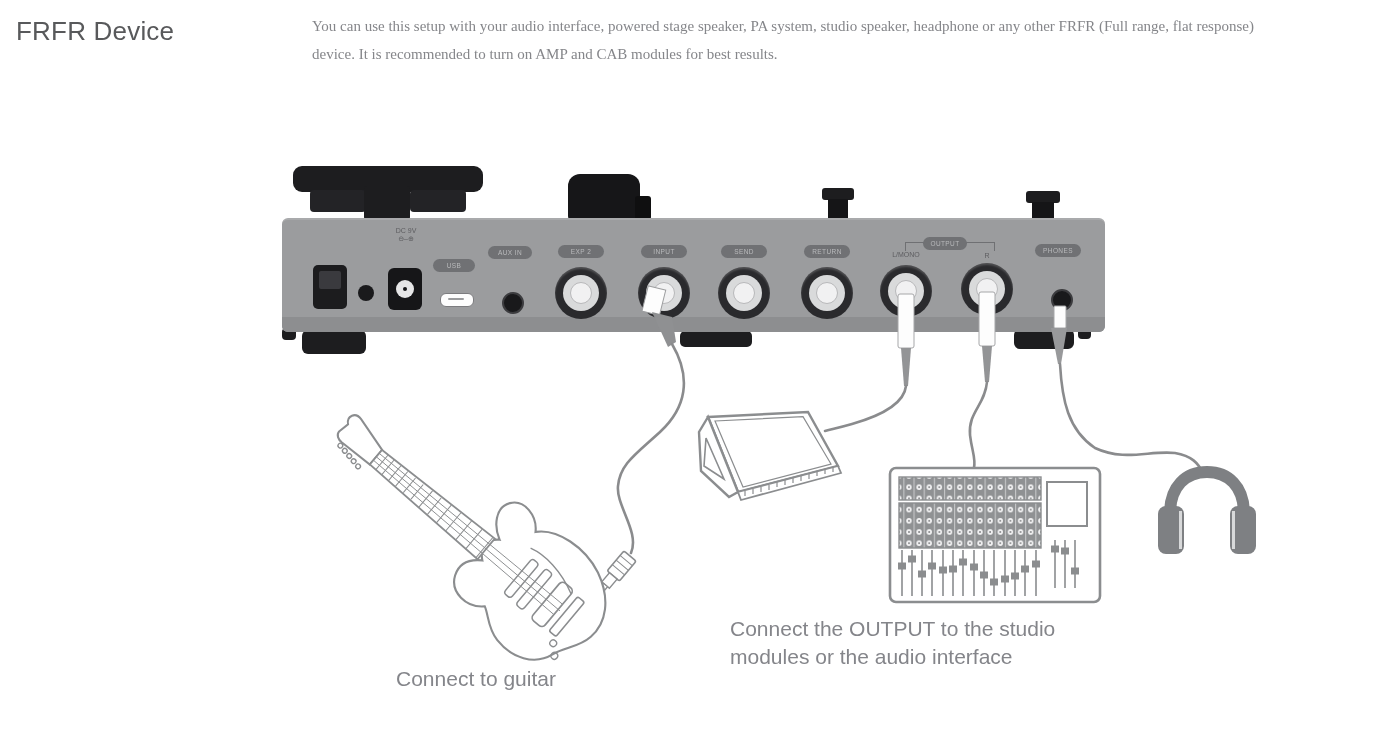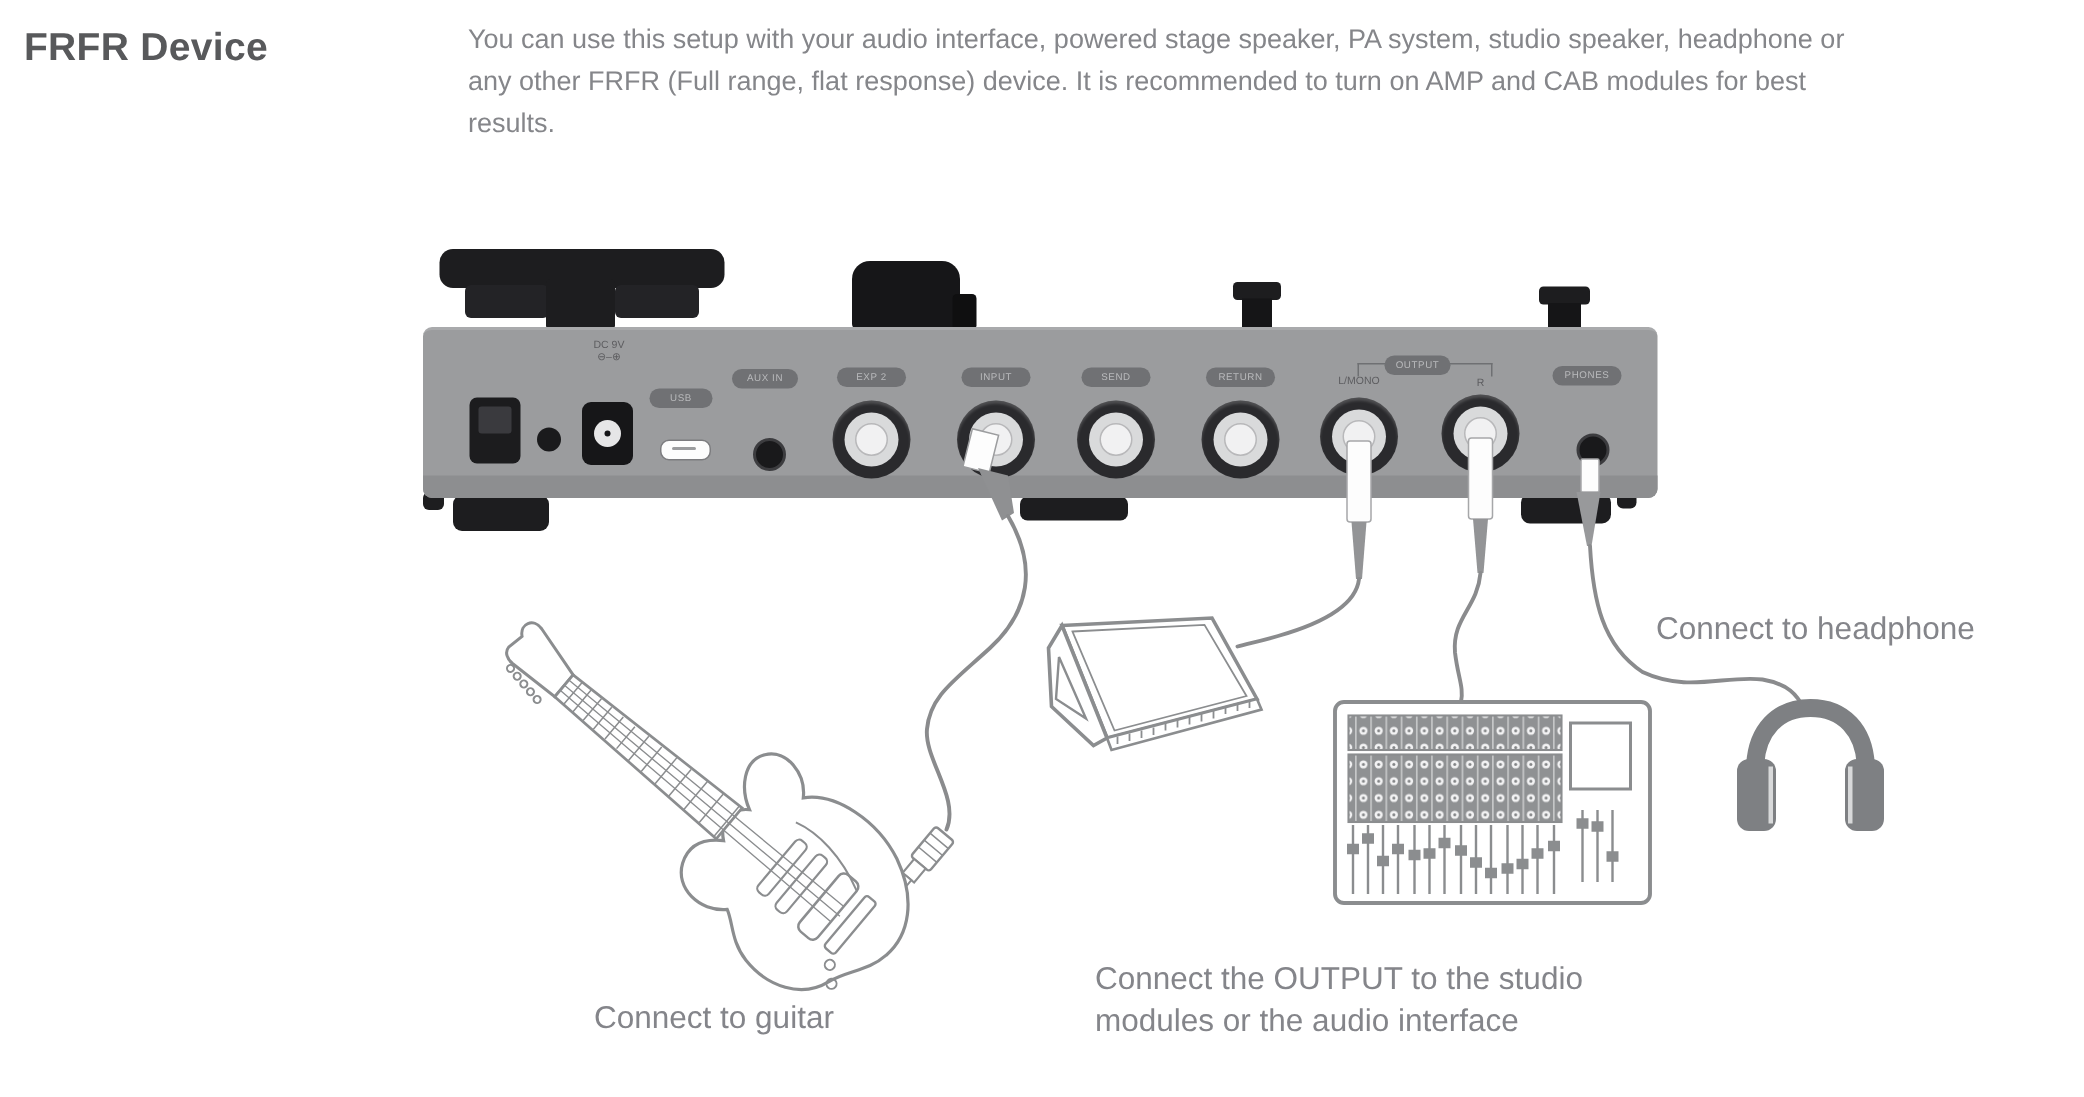--- a/index.html
+++ b/index.html
@@ -1,22 +1,22 @@
 <!DOCTYPE html>
 <html><head>
 <meta charset="utf-8">
 <style>
   html,body{margin:0;padding:0;background:#ffffff;}
   .canvas{position:relative;width:1389px;height:731px;background:#fff;overflow:hidden;
           font-family:"Liberation Sans",sans-serif;}
   .abs{position:absolute;}
 
   
-  .page-title{left:16px;top:16px;font-size:26px;font-weight:bold;color:#58595b;letter-spacing:.2px;}
-  .page-desc{left:312px;top:12px;width:948px;font-size:18px;line-height:28px;color:#85868a;}
+  .page-title{left:16px;top:16px;font-size:26px;font-weight:normal;color:#58595b;letter-spacing:.2px;}
+  .page-desc{left:312px;top:12px;width:948px;font-size:15px;line-height:28px;color:#85868a;font-family:Liberation Serif, serif;}
 
   
   .callout{color:#84858a;font-size:21px;line-height:28px;}
 
   
   .device{left:282px;top:160px;width:828px;height:200px;}
   .blk{background:#1d1d1f;}
   .panel{left:0;top:58px;width:823px;height:112px;background:#9b9c9e;border-radius:6px;
          border-top:2px solid #a9aaac;z-index:2;}
   .panel-bottom{position:absolute;left:0;right:0;bottom:0;height:15px;background:#8d8e90;
@@ -124,22 +124,21 @@
         <div class="jack-mid"></div>
           <div class="jack-core"></div>
         </div>
 
       <div class="pill" style="left:753px;top:24px;width:46px;">PHONES</div>
       <div class="minijack" style="left:769px;top:69px;"></div>
     </div>
   </div>
 
   <div class="abs callout" style="left:396px;top:665px;">Connect to guitar</div>
-  <div class="abs callout" style="left:1104px;top:406px;">Connect to headphone</div>
-  <div class="abs callout" style="left:730px;top:615px;margin-top:24px;">
+  <div class="abs callout" style="left:730px;top:615px;">
     <div>Connect the OUTPUT to the studio</div>
     <div>modules or the  audio interface</div>
   </div>
 
   <svg class="art" width="1389" height="731" viewBox="0 0 1389 731">
     <defs>
       <pattern id="knobs" width="10.15" height="11.2" patternUnits="userSpaceOnUse">
         <rect width="10.15" height="11.2" fill="#8f9193"></rect>
         <rect width="1.1" height="11.2" fill="#c6c7c8"></rect>
         <circle cx="5.6" cy="5.6" r="2.7" fill="#f3f3f4"></circle>

